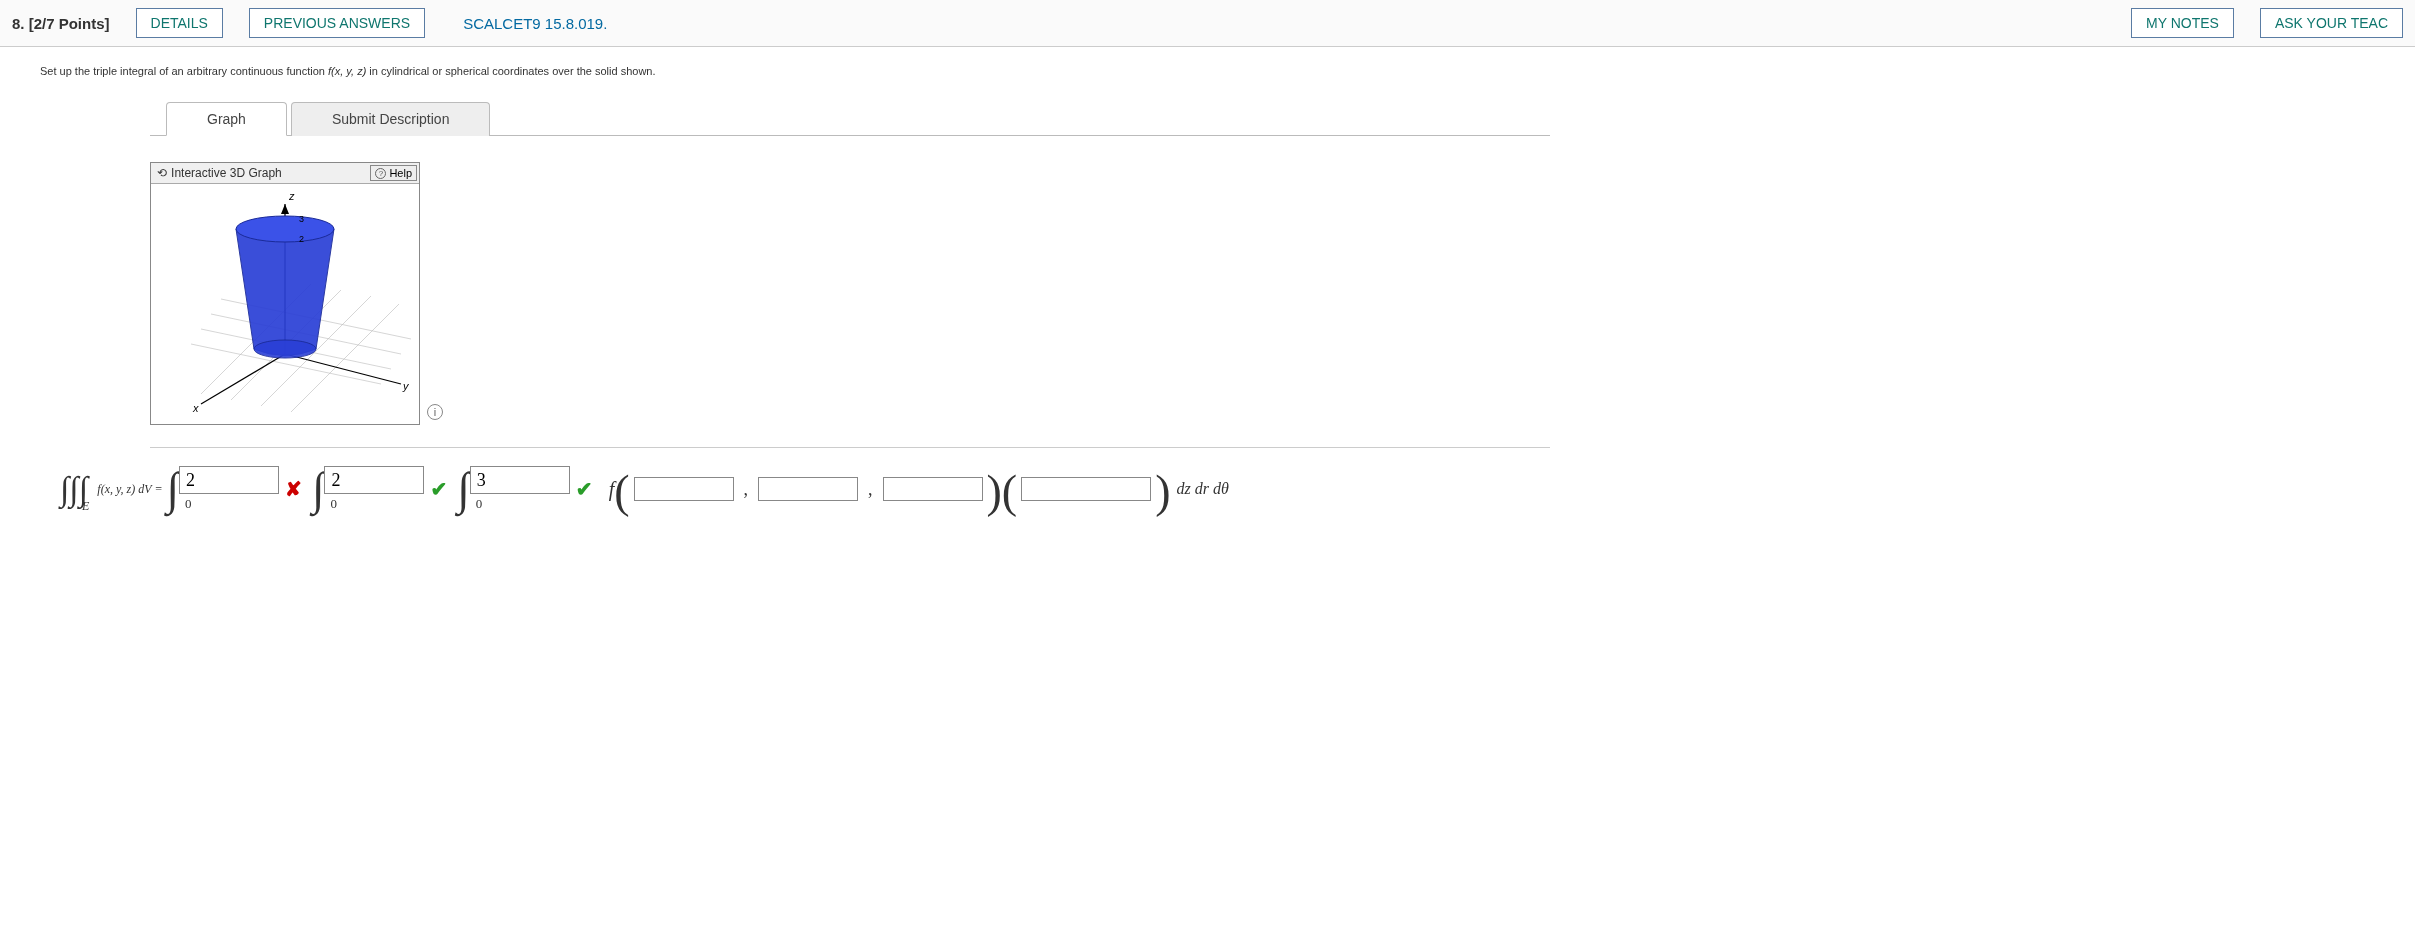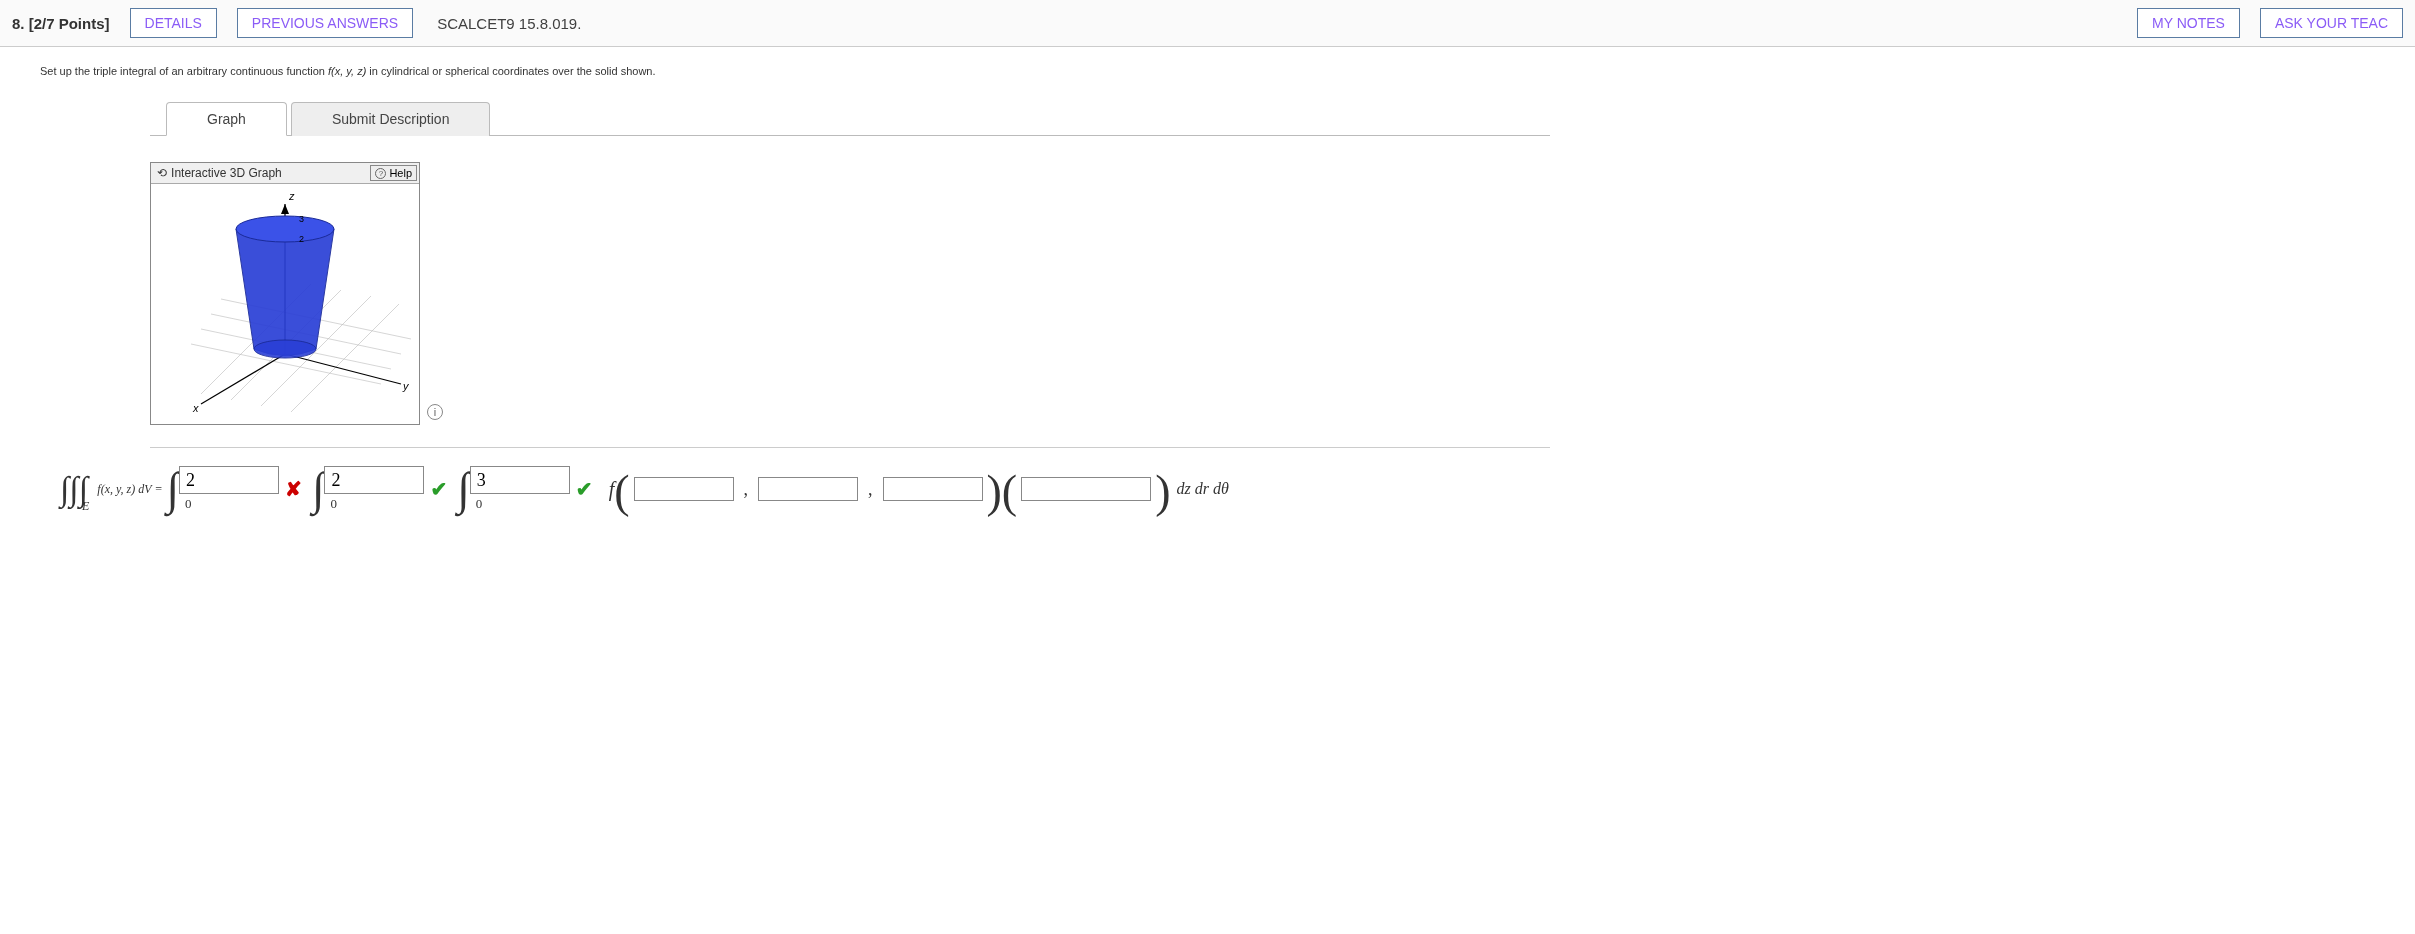--- a/index.html
+++ b/index.html
@@ -8,34 +8,34 @@
     font-family: Arial, Helvetica, sans-serif;
     font-size: 14px;
     color: #333;
     background: #fff;
   }
   .header {
     display: flex;
     align-items: center;
     padding: 8px 12px;
     border-bottom: 1px solid #ccc;
-    gap: 20px;
+    gap: 26px;
     background: #fafafa;
   }
   .q-number { font-weight: bold; font-size: 15px; }
   .btn {
     border: 1px solid #5a7ca3;
-    color: #8b5cf6;
+    color: #0f766e;
     background: #fff;
     padding: 6px 14px;
     font-size: 14px;
     cursor: pointer;
     font-family: inherit;
   }
-  .source { color: #404040; margin-left: 4px; font-size: 15px;}
+  .source { color: #0369a1; margin-left: 12px; font-size: 15px;}
   .spacer { flex: 1; }
   .content { padding: 18px 30px 30px 40px; }
   .prompt { margin-bottom: 24px; font-size: 11px; }
   .prompt .fn { font-style: italic; }
   .tabs-wrap { margin-left: 110px; width: 1400px; }
   .tabs {
     display: flex;
     border-bottom: 1px solid #bbb;
     gap: 0;
     padding-left: 16px;

